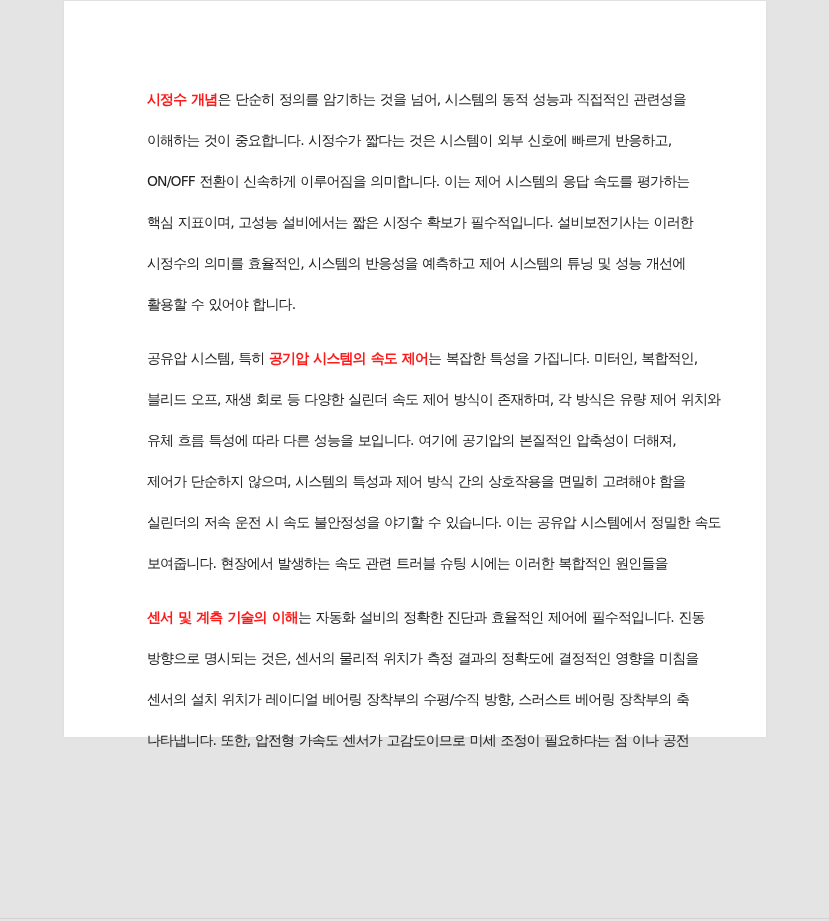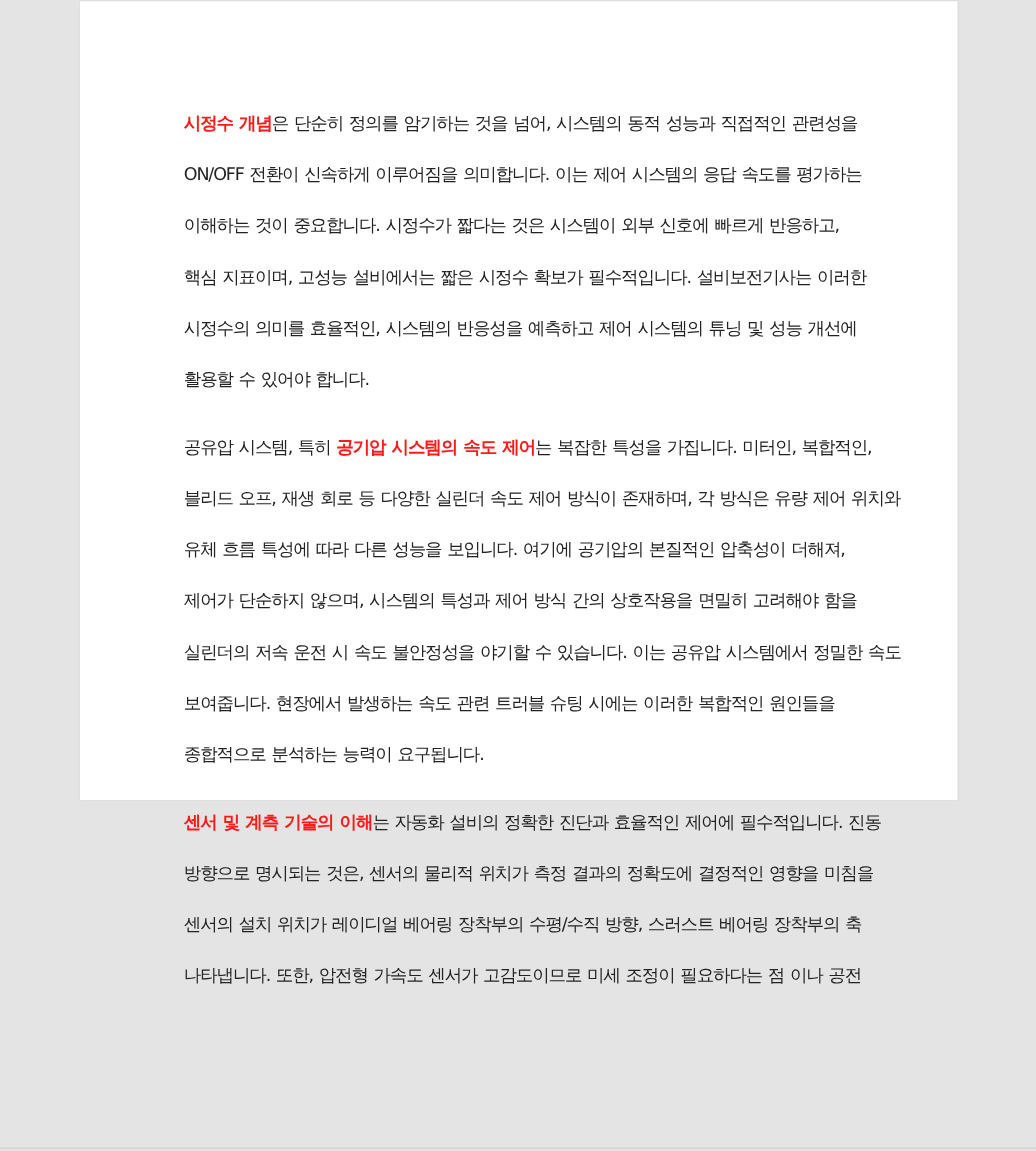--- a/index.html
+++ b/index.html
@@ -12,21 +12,21 @@
       background: #e4e4e4;
       position: relative;
       overflow: hidden;
       font-family: "DejaVu Sans", "Liberation Sans", sans-serif;
     }
     .page {
       position: absolute;
       left: 64px;
       top: 1px;
       width: 702px;
-      height: 639px;
+      height: 736px;
       background: #ffffff;
       box-shadow: 0 0 2px rgba(0,0,0,0.06);
     }
     .bottom-rule {
       position: absolute;
       left: 0;
       top: 918px;
       width: 829px;
       height: 1px;
       background: #d2d2d2;
@@ -59,35 +59,34 @@
     }
   </style>
 </head>
 <body>
 
 <div class="page">
   <div class="content">
 
     <p class="para">
       <span class="line"><span class="hl">시정수 개념</span><span>은 단순히 정의를 암기하는 것을 넘어, 시스템의 동적 성능과 직접적인 관련성을</span></span>
+      <span class="line">이해하는 것이 중요합니다. 시정수가 짧다는 것은 시스템이 외부 신호에 빠르게 반응하고,</span>
       <span class="line">ON/OFF 전환이 신속하게 이루어짐을 의미합니다. 이는 제어 시스템의 응답 속도를 평가하는</span>
-      <span class="line">이해하는 것이 중요합니다. 시정수가 짧다는 것은 시스템이 외부 신호에 빠르게 반응하고,</span>
       <span class="line">핵심 지표이며, 고성능 설비에서는 짧은 시정수 확보가 필수적입니다. 설비보전기사는 이러한</span>
       <span class="line">시정수의 의미를 효율적인, 시스템의 반응성을 예측하고 제어 시스템의 튜닝 및 성능 개선에</span>
       <span class="line">활용할 수 있어야 합니다.</span>
     </p>
 
     <p class="para">
       <span class="line"><span>공유압 시스템, 특히 </span><span class="hl">공기압 시스템의 속도 제어</span><span>는 복잡한 특성을 가집니다. 미터인, 복합적인,</span></span>
       <span class="line">블리드 오프, 재생 회로 등 다양한 실린더 속도 제어 방식이 존재하며, 각 방식은 유량 제어 위치와</span>
       <span class="line">유체 흐름 특성에 따라 다른 성능을 보입니다. 여기에 공기압의 본질적인 압축성이 더해져,</span>
       <span class="line">제어가 단순하지 않으며, 시스템의 특성과 제어 방식 간의 상호작용을 면밀히 고려해야 함을</span>
       <span class="line">실린더의 저속 운전 시 속도 불안정성을 야기할 수 있습니다. 이는 공유압 시스템에서 정밀한 속도</span>
       <span class="line">보여줍니다. 현장에서 발생하는 속도 관련 트러블 슈팅 시에는 이러한 복합적인 원인들을</span>
-      <span class="line">종합적으로 분석하는 능력이 요구됩니다.</span>
     </p>
 
     <p class="para">
       <span class="line"><span class="hl">센서 및 계측 기술의 이해</span><span>는 자동화 설비의 정확한 진단과 효율적인 제어에 필수적입니다. 진동</span></span>
       <span class="line">방향으로 명시되는 것은, 센서의 물리적 위치가 측정 결과의 정확도에 결정적인 영향을 미침을</span>
       <span class="line">센서의 설치 위치가 레이디얼 베어링 장착부의 수평/수직 방향, 스러스트 베어링 장착부의 축</span>
       <span class="line">나타냅니다. 또한, 압전형 가속도 센서가 고감도이므로 미세 조정이 필요하다는 점 이나 공전</span>
     </p>
 
   </div>

